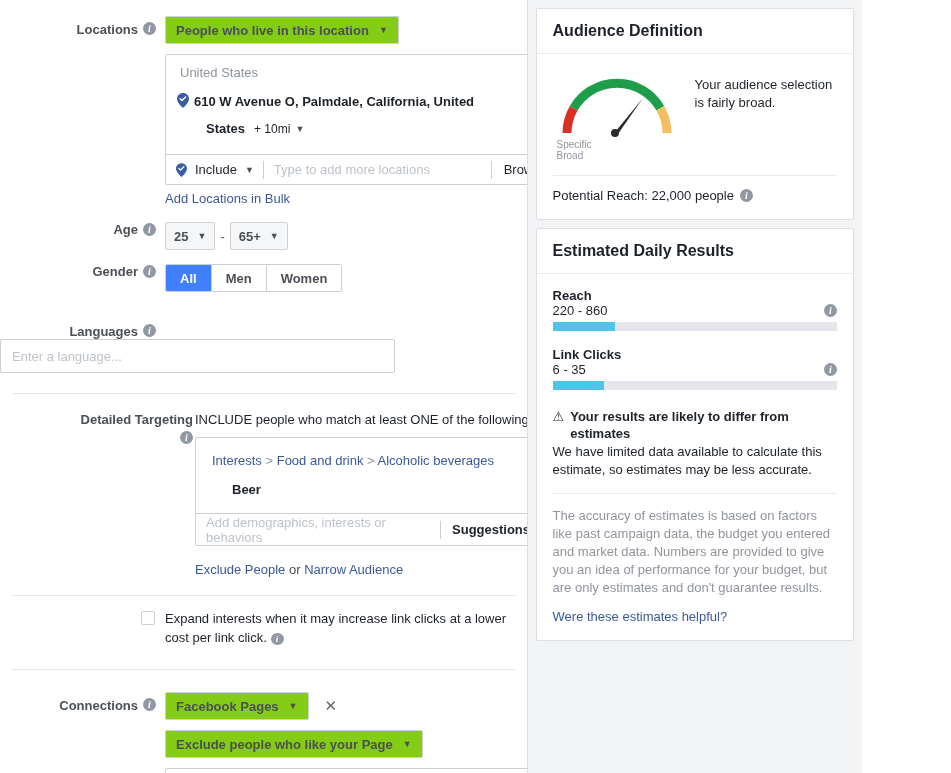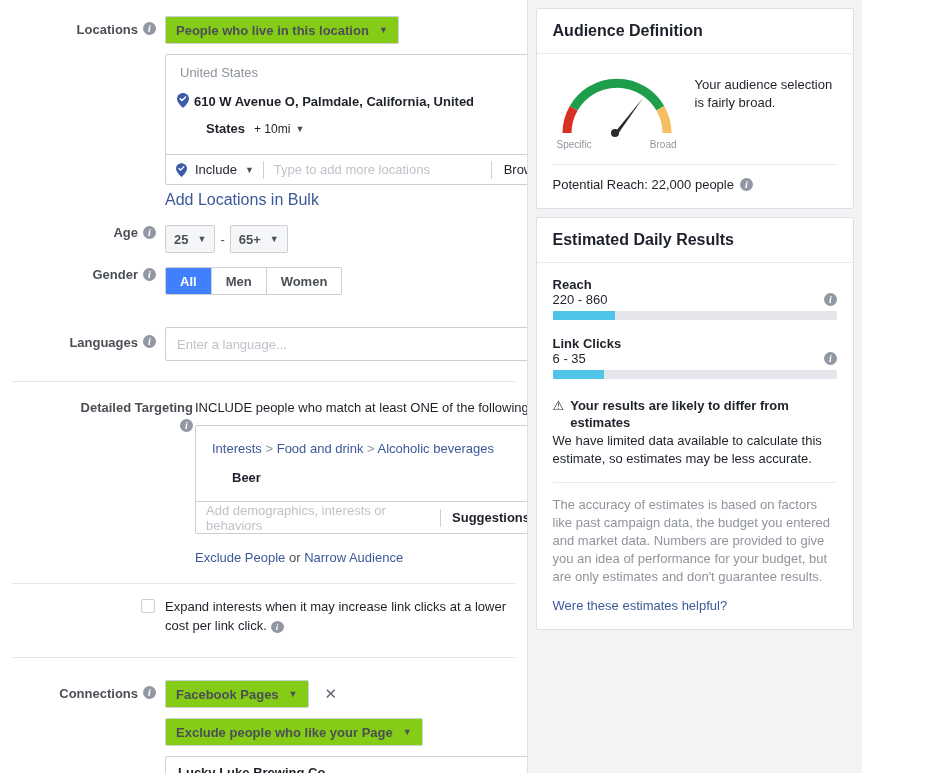--- a/index.html
+++ b/index.html
@@ -72,21 +72,21 @@
   .sc-up { border-bottom: 6px solid #8a8d91; }
   .sc-dn { border-top: 6px solid #8a8d91; }
 
   .locfoot { display: flex; align-items: center; border-top: 1px solid #ccd0d5; height: 30px; }
   .include-dd { display:flex; align-items:center; gap:8px; padding: 0 9px 0 10px; font-size:13px; color:#1d2129; cursor:pointer; }
   .vdiv { width:1px; height:18px; background:#ccd0d5; }
   .loc-input { flex:1; padding: 0 10px; font-size: 13px; color:#bec3c9; }
   .browse { padding: 0 12px; font-size: 13px; color:#1d2129; cursor:pointer; }
 
   .link { color: #3b5998; cursor: pointer; }
-  .bulk { margin-top: 6px; font-size: 16px; }
+  .bulk { margin-top: 6px; font-size: 13px; }
 
   .agebox { display: inline-flex; gap: 2px; align-items:center; }
   .age-dd { display:inline-flex; align-items:center; gap:9px; background:#f5f6f7; border:1px solid #ccd0d5;
             border-radius:2px; padding:5px 8px; font-size:13px; font-weight:700; color:#4b4f56; height:28px; cursor:pointer; }
   .dash { font-size: 13px; color:#4b4f56; padding: 0 3px; }
 
   .seg { display:inline-flex; border:1px solid #ccd0d5; border-radius:2px; overflow:hidden; height:28px; }
   .seg div { padding: 0 14px; height:100%; display:flex; align-items:center; font-size:13px; font-weight:700;
              color:#4b4f56; background:#fff; border-right:1px solid #ccd0d5; cursor:pointer; }
   .seg div:last-child { border-right:0; }
@@ -121,21 +121,21 @@
   .pg-add { height:32px; display:flex; align-items:center; padding: 0 12px; font-size:13px; color:#bec3c9; }
 
   
   .right { width: 368px; height:773px; background:#f2f3f4; padding: 8px 8px 0 8px; }
   .card { background:#fff; border:1px solid #dddfe2; border-radius:2px; margin-bottom: 8px; }
   .card-h { padding: 13px 16px; border-bottom:1px solid #e9ebee; font-size:16px; font-weight:700; color:#1d2129; }
   .card-b { padding: 14px 16px 16px 16px; }
 
   .gauge-wrap { display:flex; align-items:flex-start; gap: 14px; }
   .gauge { width: 128px; min-width:128px; }
-  .gauge-lbls { display:flex; justify-content:space-between; font-size:10px; color:#90949c; margin-top:-4px; padding: 0 4px; }
+  .gauge-lbls { display:flex; justify-content:space-between; font-size:10px; color:#90949c; margin-top:-4px; padding: 0 4px; flex-direction: column; }
   .gauge-txt { font-size:13px; color:#1d2129; line-height:18px; padding-top: 8px; }
   .reach-line { border-top:1px solid #e9ebee; margin-top:14px; padding-top:12px;
                 font-size:13px; color:#1d2129; display:flex; align-items:center; gap:6px; }
 
   .est-label { font-size:13px; font-weight:700; color:#1d2129; }
   .est-val-row { display:flex; align-items:center; justify-content:space-between; }
   .est-val { font-size:13px; color:#1d2129; }
   .bar { height:9px; background:#e4e6eb; border-radius:1px; margin-top:4px; overflow:hidden; }
   .bar-fill { height:100%; background:#4fc3e8; }
   .est-gap { height: 16px; }
@@ -237,21 +237,21 @@
       </div>
       <div class="field">
         <span class="seg">
           <div class="on">All</div>
           <div>Men</div>
           <div>Women</div>
         </span>
       </div>
     </div>
 
-    <div class="row" style="margin-top:32px;">
+    <div class="row" style="margin-top:24px;flex-direction:column;">
       <div class="lbl" style="padding-top:8px;align-items:flex-start;">
         <span>Languages</span>
         <span class="info">i</span>
       </div>
       <div class="field">
         <div class="langbox">Enter a language...</div>
       </div>
     </div>
 
     <div class="hr" style="margin: 20px 12px 0 12px;"></div>

